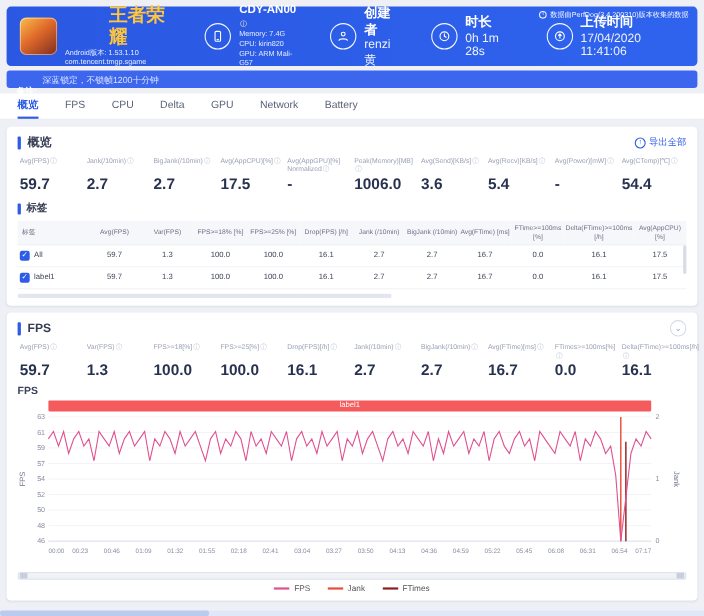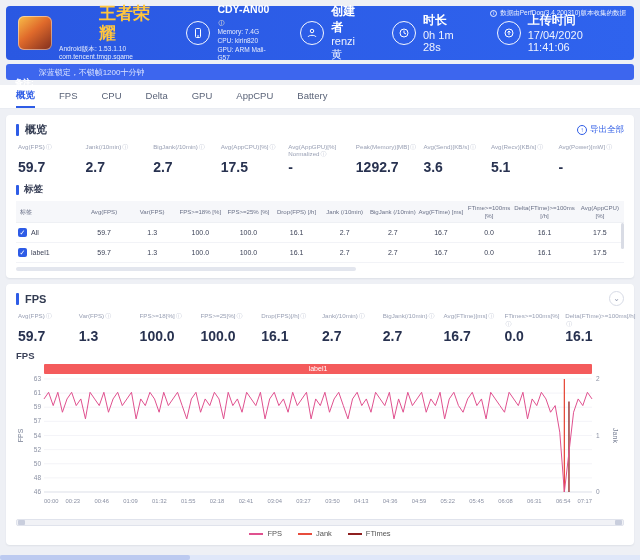--- a/index.html
+++ b/index.html
@@ -162,21 +162,21 @@
     <b>备注:</b>
     <span>深蓝锁定，不锁帧1200十分钟</span>
   </div>
 
   <div class="tabs">
       <div class="tab active">概览</div>
       <div class="tab">FPS</div>
       <div class="tab">CPU</div>
       <div class="tab">Delta</div>
       <div class="tab">GPU</div>
-      <div class="tab">AppCPU</div>
+      <div class="tab">Network</div>
       <div class="tab">Battery</div>
     </div>
 
   <div class="card">
     <div class="card-head">
       <div class="sec-title">
         <span class="sec-bar"></span>
         <span>概览</span>
       </div>
       <div class="export">
@@ -200,33 +200,37 @@
         <div class="metric">
           <div class="m-label">Avg(AppCPU)[%]<span class="info">ⓘ</span></div>
           <div class="m-value">17.5</div>
         </div>
         <div class="metric">
           <div class="m-label">Avg(AppGPU)[%] Normalized<span class="info">ⓘ</span></div>
           <div class="m-value">-</div>
         </div>
         <div class="metric">
           <div class="m-label">Peak(Memory)[MB]<span class="info">ⓘ</span></div>
-          <div class="m-value">1292.7</div>
+          <div class="m-value">1006.0</div>
         </div>
         <div class="metric">
           <div class="m-label">Avg(Send)[KB/s]<span class="info">ⓘ</span></div>
           <div class="m-value">3.6</div>
         </div>
         <div class="metric">
           <div class="m-label">Avg(Recv)[KB/s]<span class="info">ⓘ</span></div>
-          <div class="m-value">5.1</div>
+          <div class="m-value">5.4</div>
         </div>
         <div class="metric">
           <div class="m-label">Avg(Power)[mW]<span class="info">ⓘ</span></div>
           <div class="m-value">-</div>
+        </div>
+        <div class="metric">
+          <div class="m-label">Avg(CTemp)[℃]<span class="info">ⓘ</span></div>
+          <div class="m-value">54.4</div>
         </div>
       </div>
 
     <div class="sub-title">
       <span class="sub-bar"></span>
       <span>标签</span>
     </div>
     <div class="tbl">
       <div class="vscroll"></div>
     <div class="th first">标签</div>

